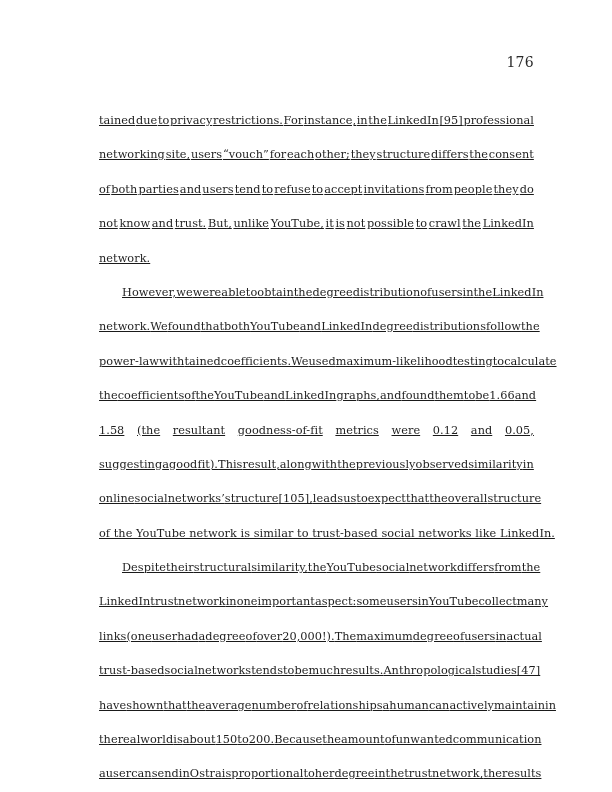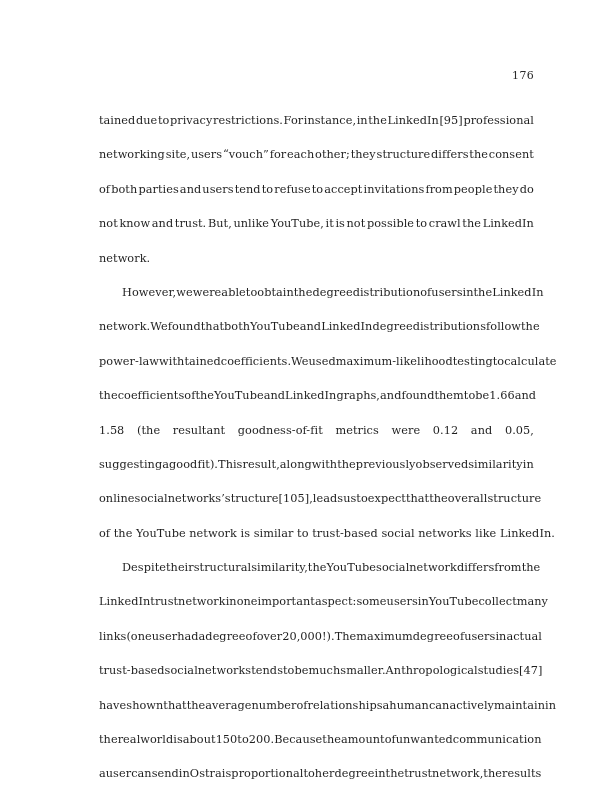--- a/index.html
+++ b/index.html
@@ -12,36 +12,37 @@
     position: relative;
     width: 612px;
     height: 792px;
     background: #ffffff;
     overflow: hidden;
     font-family: "DejaVu Serif", "Liberation Serif", serif;
     color: #1a1a1a;
   }
   .page-number {
     position: absolute;
-    top: 69px;
+    top: 54px;
     left: 99px;
     width: 435px;
     text-align: right;
-    font-size: 11px;
+    font-size: 14px;
     letter-spacing: 0.3px;
     color: #2a2a2a;
   }
   .body-text {
     position: absolute;
     top: 104px;
     left: 99px;
     width: 435px;
   }
   .para {
     margin: 0;
+    text-decoration: underline;
   }
   .para + .para {
     margin-top: 0;
   }
   
   .line {
     display: flex;
     justify-content: space-between;
     height: 34.4px;
     line-height: 34.4px;
@@ -88,21 +89,21 @@
         <div class="line"><span class="w">the</span><span class="w">coefficients</span><span class="w">of</span><span class="w">the</span><span class="w">YouTube</span><span class="w">and</span><span class="w">LinkedIn</span><span class="w">graphs,</span><span class="w">and</span><span class="w">found</span><span class="w">them</span><span class="w">to</span><span class="w">be</span><span class="w">1.66</span><span class="w">and</span></div>
         <div class="line"><span class="w">1.58</span><span class="w">(the</span><span class="w">resultant</span><span class="w">goodness-of-fit</span><span class="w">metrics</span><span class="w">were</span><span class="w">0.12</span><span class="w">and</span><span class="w">0.05,</span></div>
         <div class="line"><span class="w">suggesting</span><span class="w">a</span><span class="w">good</span><span class="w">fit).</span><span class="w">This</span><span class="w">result,</span><span class="w">along</span><span class="w">with</span><span class="w">the</span><span class="w">previously</span><span class="w">observed</span><span class="w">similarity</span><span class="w">in</span></div>
         <div class="line"><span class="w">online</span><span class="w">social</span><span class="w">networks’</span><span class="w">structure</span><span class="w">[105],</span><span class="w">leads</span><span class="w">us</span><span class="w">to</span><span class="w">expect</span><span class="w">that</span><span class="w">the</span><span class="w">overall</span><span class="w">structure</span></div>
         <div class="line last"><span class="w">of the YouTube network is similar to trust-based social networks like LinkedIn.</span></div>
       </div>
       <div class="para">
         <div class="line indent"><span class="lead-indent"></span><span class="w">Despite</span><span class="w">their</span><span class="w">structural</span><span class="w">similarity,</span><span class="w">the</span><span class="w">YouTube</span><span class="w">social</span><span class="w">network</span><span class="w">differs</span><span class="w">from</span><span class="w">the</span></div>
         <div class="line"><span class="w">LinkedIn</span><span class="w">trust</span><span class="w">network</span><span class="w">in</span><span class="w">one</span><span class="w">important</span><span class="w">aspect:</span><span class="w">some</span><span class="w">users</span><span class="w">in</span><span class="w">YouTube</span><span class="w">collect</span><span class="w">many</span></div>
         <div class="line"><span class="w">links</span><span class="w">(one</span><span class="w">user</span><span class="w">had</span><span class="w">a</span><span class="w">degree</span><span class="w">of</span><span class="w">over</span><span class="w">20,000!).</span><span class="w">The</span><span class="w">maximum</span><span class="w">degree</span><span class="w">of</span><span class="w">users</span><span class="w">in</span><span class="w">actual</span></div>
-        <div class="line"><span class="w">trust-based</span><span class="w">social</span><span class="w">networks</span><span class="w">tends</span><span class="w">to</span><span class="w">be</span><span class="w">much</span><span class="w">smaller.</span><span class="w">Anthropological</span><span class="w">studies</span><span class="w">[47]</span></div>
+        <div class="line"><span class="w">trust-based</span><span class="w">social</span><span class="w">networks</span><span class="w">tends</span><span class="w">to</span><span class="w">be</span><span class="w">much</span><span class="w">results.</span><span class="w">Anthropological</span><span class="w">studies</span><span class="w">[47]</span></div>
         <div class="line"><span class="w">have</span><span class="w">shown</span><span class="w">that</span><span class="w">the</span><span class="w">average</span><span class="w">number</span><span class="w">of</span><span class="w">relationships</span><span class="w">a</span><span class="w">human</span><span class="w">can</span><span class="w">actively</span><span class="w">maintain</span><span class="w">in</span></div>
         <div class="line"><span class="w">the</span><span class="w">real</span><span class="w">world</span><span class="w">is</span><span class="w">about</span><span class="w">150</span><span class="w">to</span><span class="w">200.</span><span class="w">Because</span><span class="w">the</span><span class="w">amount</span><span class="w">of</span><span class="w">unwanted</span><span class="w">communication</span></div>
         <div class="line"><span class="w">a</span><span class="w">user</span><span class="w">can</span><span class="w">send</span><span class="w">in</span><span class="w">Ostra</span><span class="w">is</span><span class="w">proportional</span><span class="w">to</span><span class="w">her</span><span class="w">degree</span><span class="w">in</span><span class="w">the</span><span class="w">trust</span><span class="w">network,</span><span class="w">the</span><span class="w">results</span></div>
         <div class="line"><span class="w">of</span><span class="w">our</span><span class="w">YouTube-based</span><span class="w">evaluation</span><span class="w">may</span><span class="w">understate</span><span class="w">the</span><span class="w">performance</span><span class="w">of</span><span class="w">Ostra</span><span class="w">on</span><span class="w">a</span><span class="w">real</span></div>
       </div>
     </div>
 
 </div>
 
 </body></html>

